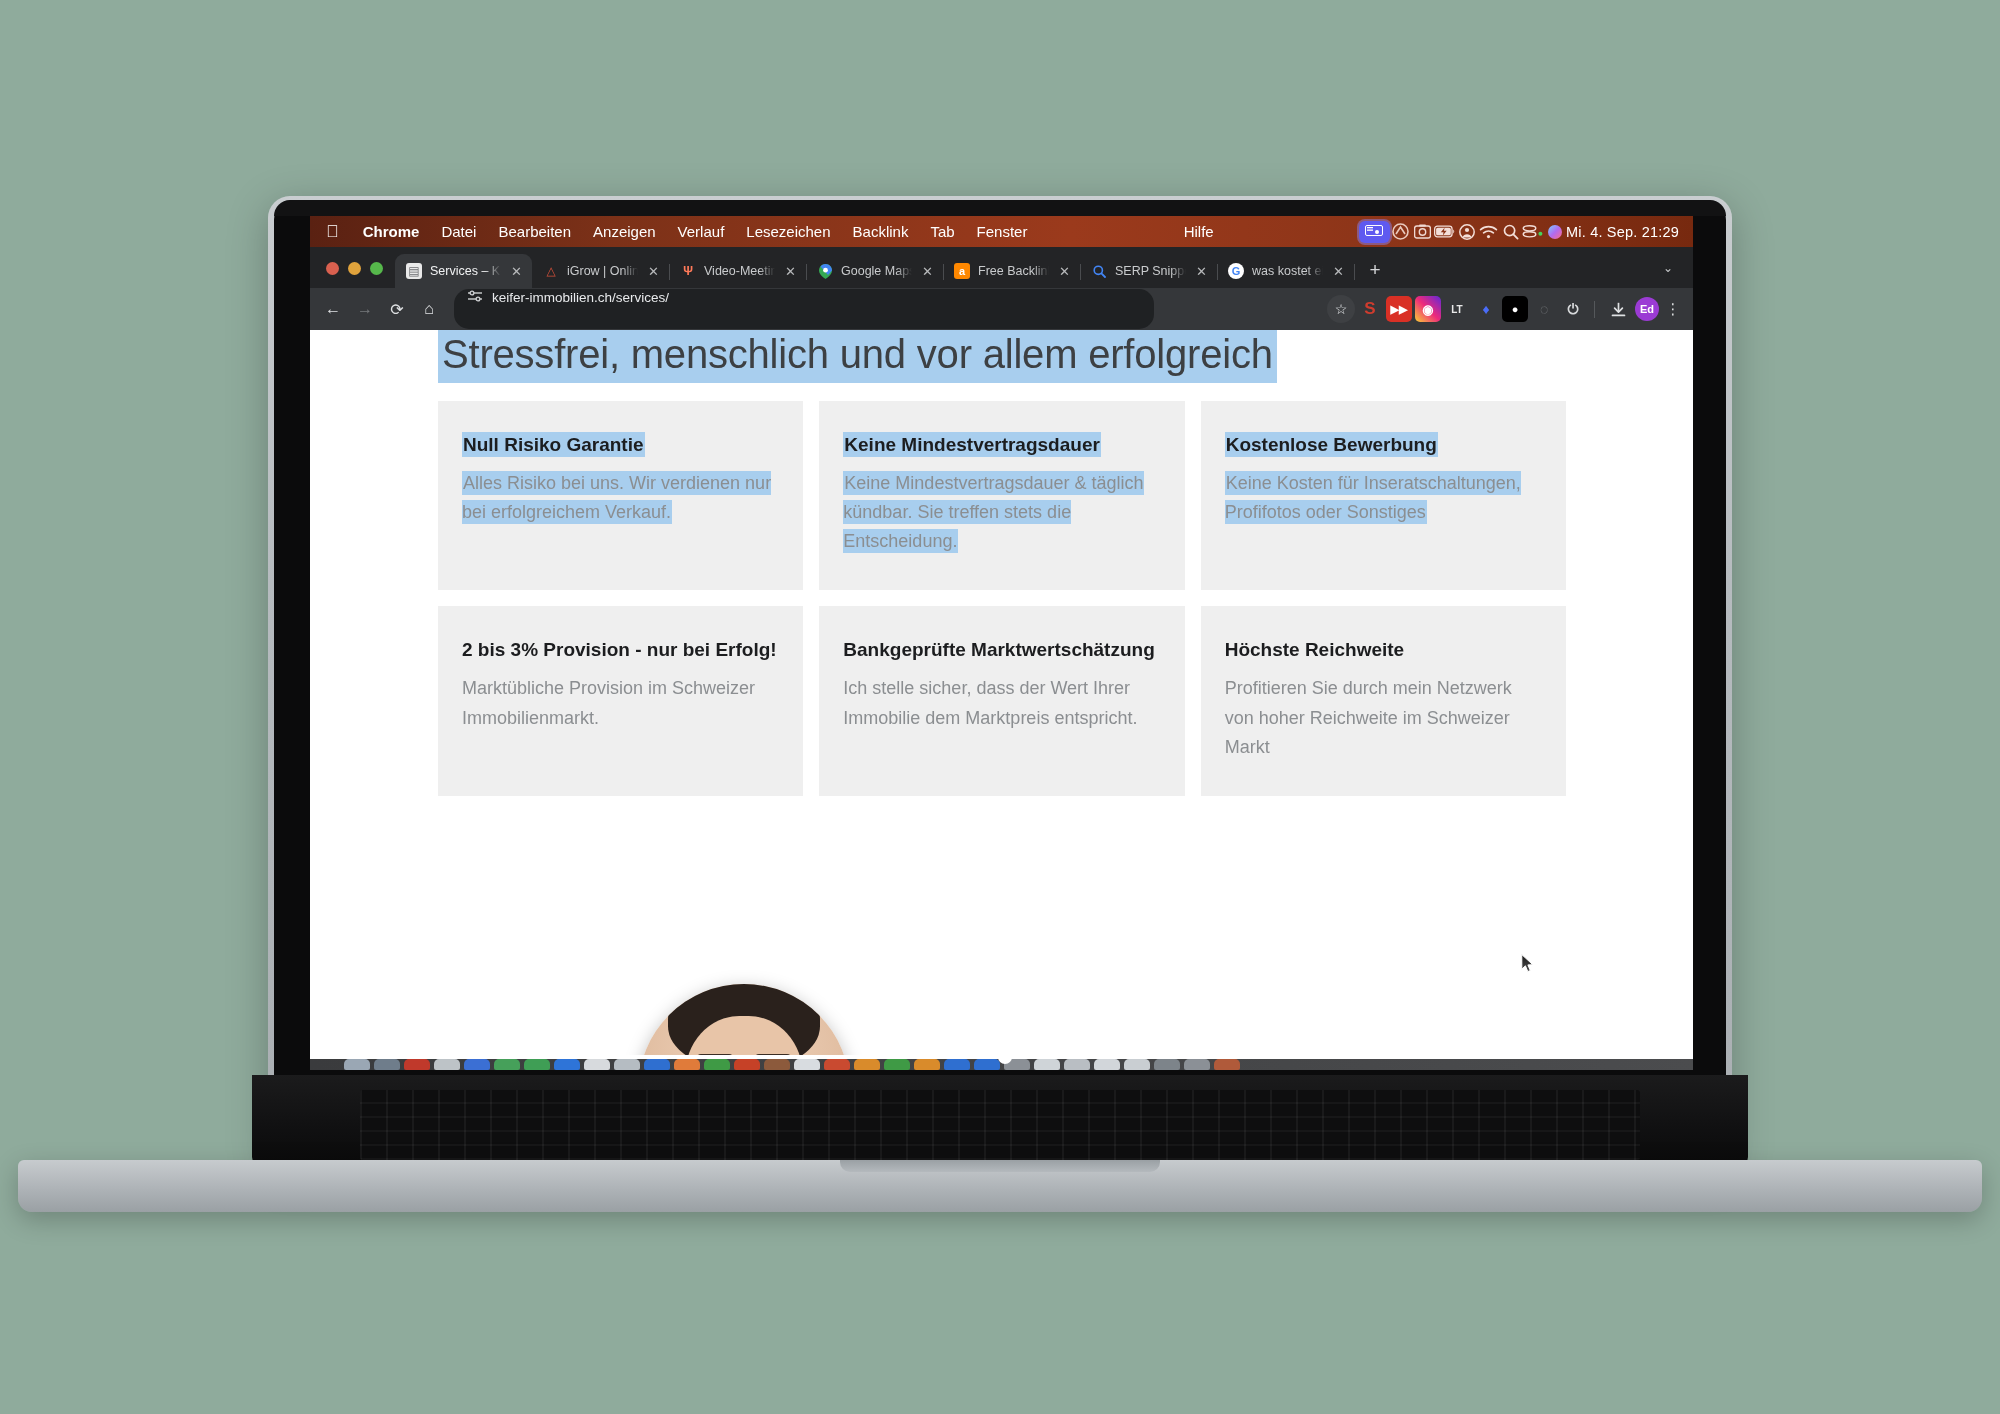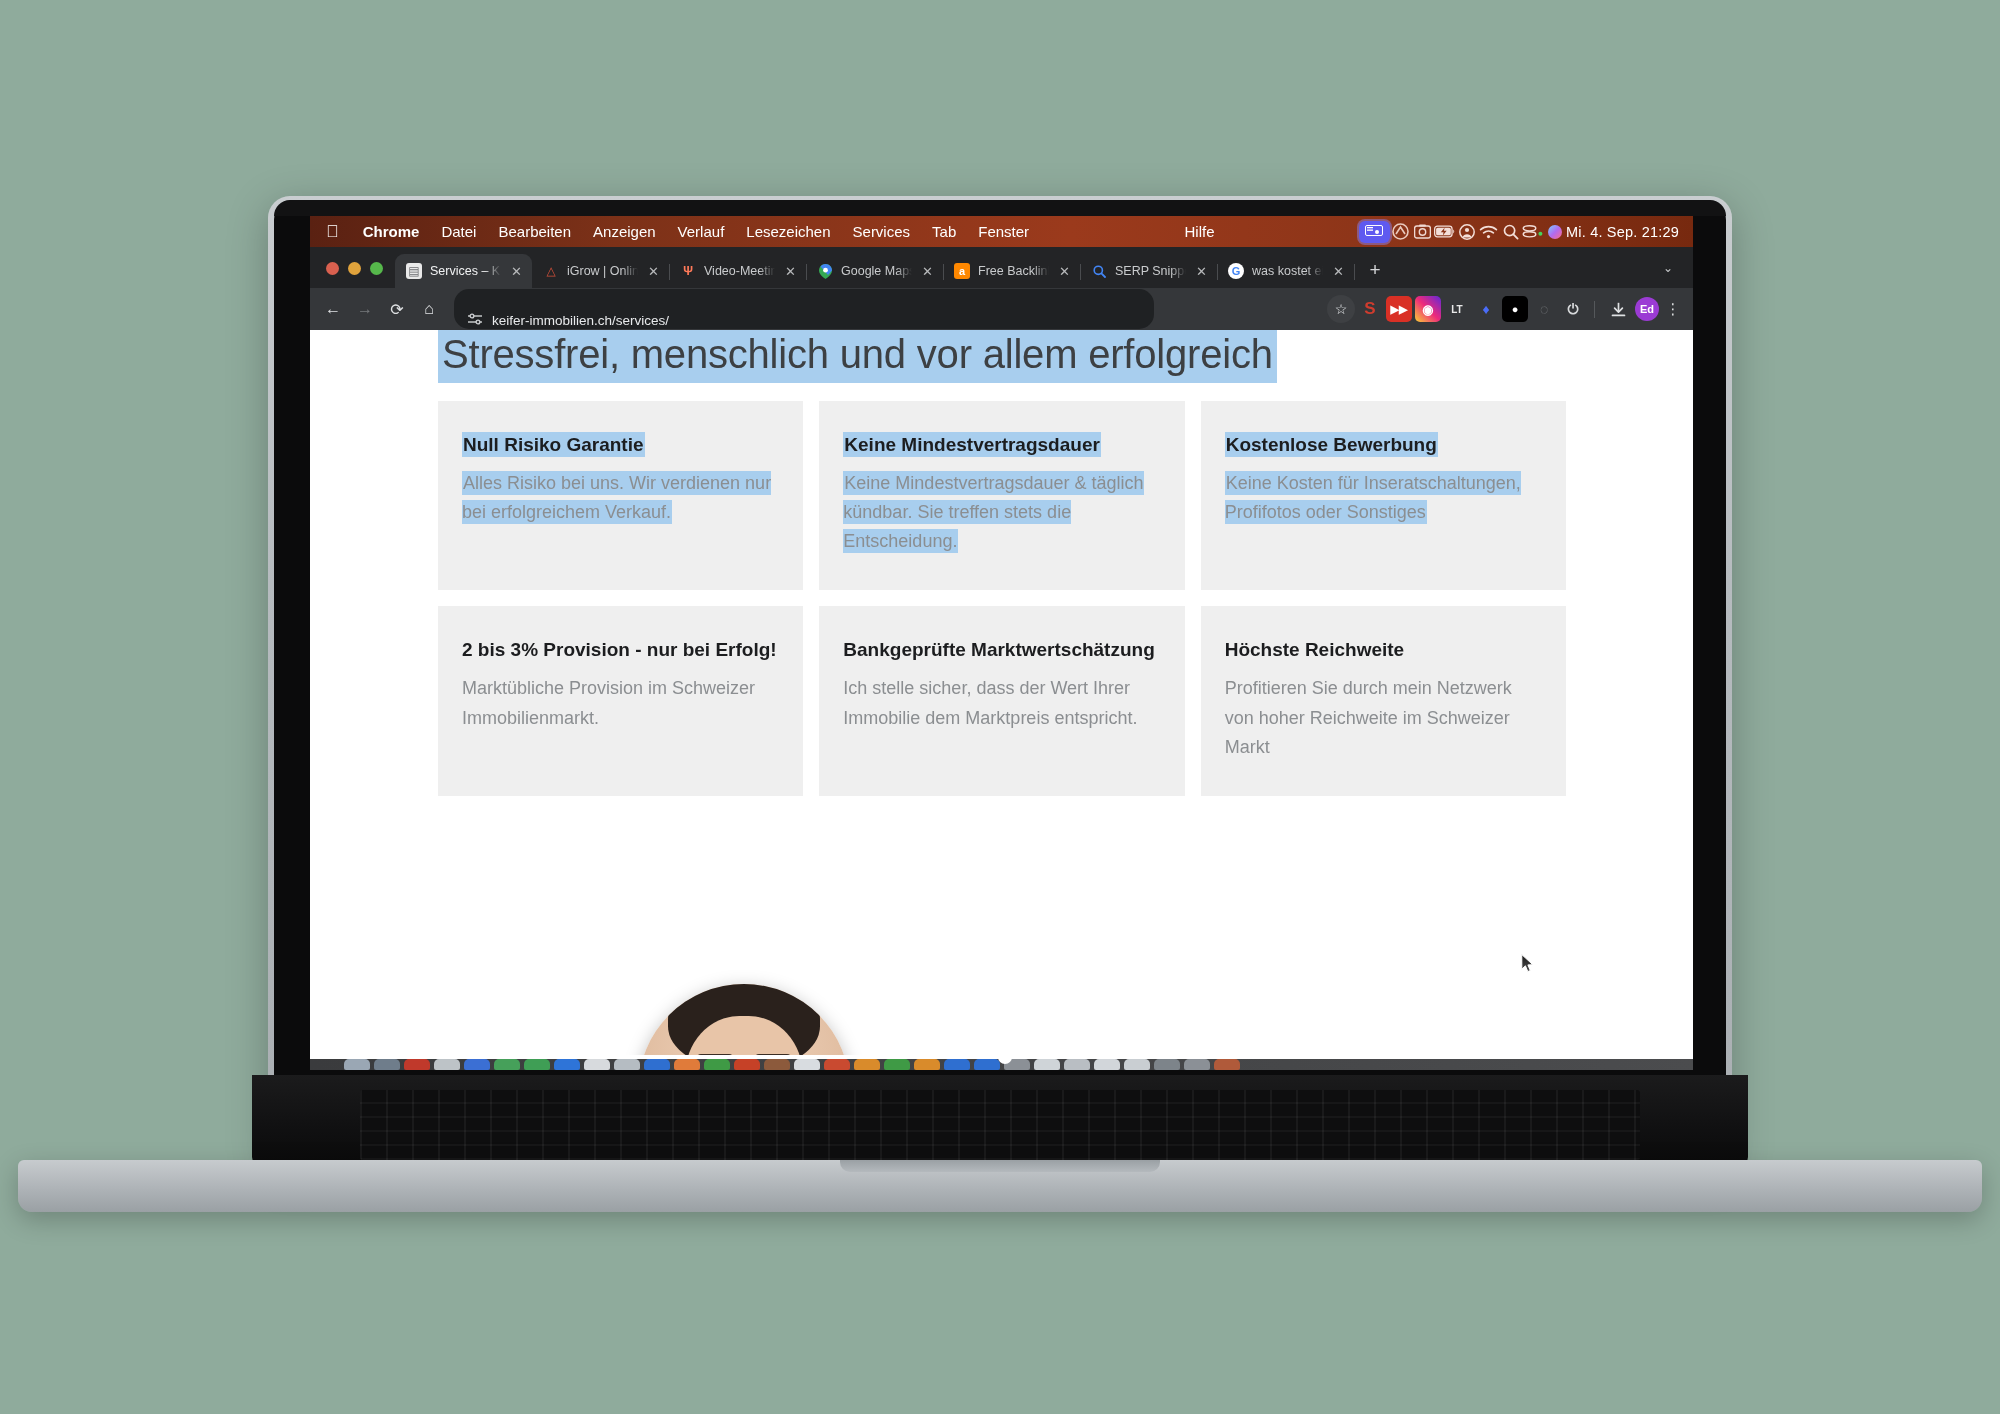--- a/index.html
+++ b/index.html
@@ -107,21 +107,21 @@
 
   
   .toolbar {
     position: absolute; left: 0; top: 72px; width: 1383px; height: 42px;
     background: #35373a; display: flex; align-items: center; gap: 2px; padding: 0 8px;
   }
   .tbtn { width: 30px; height: 30px; border-radius: 50%; display: flex; align-items: center;
     justify-content: center; color: #dfe1e3; font-size: 16px; }
   .tbtn.dim { color: #76797c; }
   .omnibox {
-    display: flex; align-items: flex-end; gap: 10px;
+    display: flex; align-items: flex-start; gap: 10px;
     height: 40px; flex: 0 0 700px; margin-left: 8px;
     background: #1f2123; border-radius: 15px; padding: 1px 14px;
     color: #e8eaec; font-size: 13.5px;
   }
   .omnibox .tune { font-size: 12px; color: #cfd1d3; }
   .tb-spacer { flex: 1 1 auto; }
   .ext-row { display: flex; align-items: center; gap: 3px; }
   .ext {
     width: 26px; height: 26px; border-radius: 5px; display: flex; align-items: center;
     justify-content: center; font-size: 12px; font-weight: bold; color: #fff;
@@ -204,21 +204,21 @@
   <div class="screen">
 
     <div class="menubar">
       <div class="apple"></div>
       <div class="mi bold">Chrome</div>
       <div class="mi">Datei</div>
       <div class="mi">Bearbeiten</div>
       <div class="mi">Anzeigen</div>
       <div class="mi">Verlauf</div>
       <div class="mi">Lesezeichen</div>
-      <div class="mi">Services</div>
+      <div class="mi">Backlink</div>
       <div class="mi">Tab</div>
       <div class="mi">Fenster</div>
       <div class="spacer"></div>
       <div class="mi">Hilfe</div>
       <div class="spacer"></div>
       <div class="tray">
         <div class="tray-icon highlight">
           <svg width="18" height="13" viewBox="0 0 18 13">
               <rect x="0.5" y="0.5" width="17" height="10" rx="1.5" fill="none" stroke="#fff"></rect>
               <circle cx="12" cy="7" r="2" fill="#fff"></circle>

